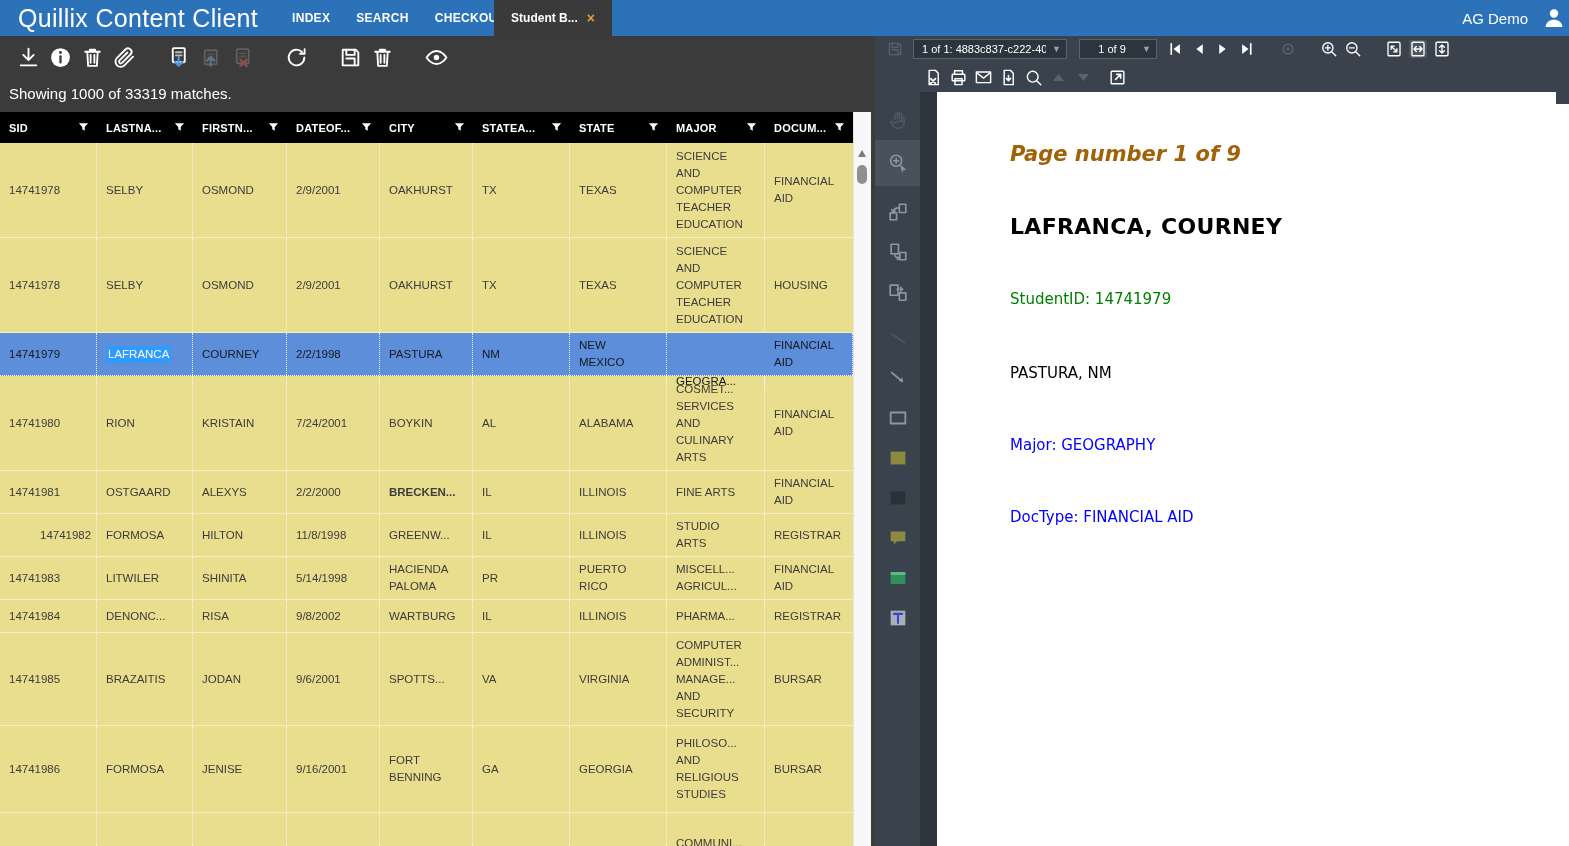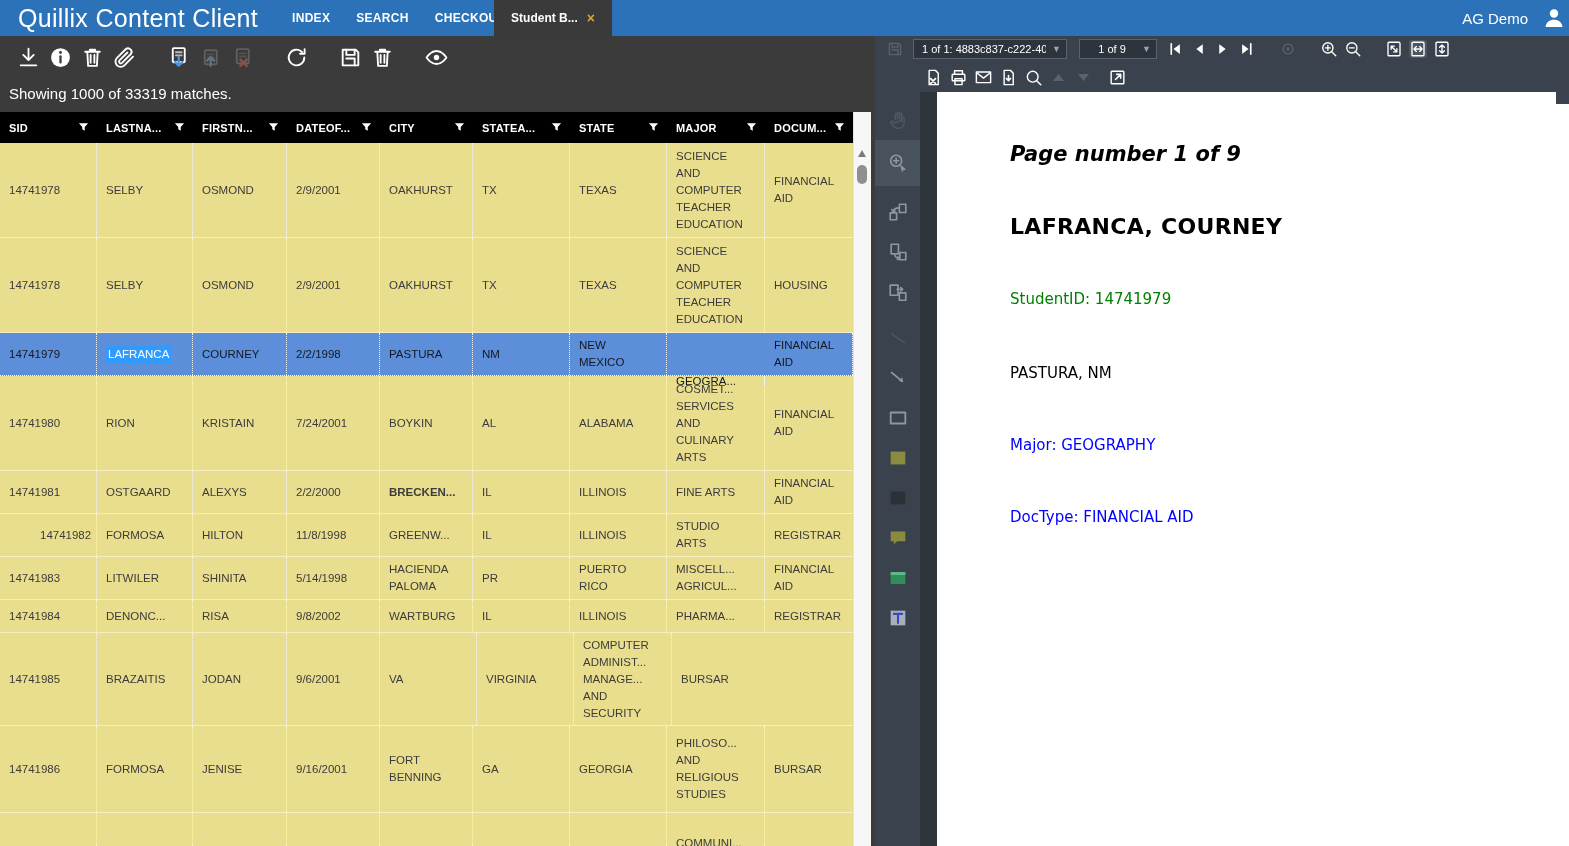--- a/index.html
+++ b/index.html
@@ -68,21 +68,21 @@
          display:flex;flex-direction:column;align-items:center;padding-top:8px;box-sizing:border-box;}
   .strip .cell{width:45px;height:40px;display:flex;align-items:center;justify-content:center;color:#8d979f;}
   .strip .cell svg{width:22px;height:22px;}
   .strip .cell.disabled{color:#4d575f;}
   .strip .cell.selected{background:#47525c;height:46px;}
   .strip .cell.gap{margin-top:6px;}
   .docarea{position:absolute;left:45px;top:56px;right:0;bottom:0;background:#2e353c;}
   .page{position:absolute;left:17px;top:0;right:0;bottom:0;background:#fff;
         font-family:"DejaVu Sans",sans-serif;padding:50px 20px 0 73px;box-sizing:border-box;color:#000;}
   .corner{position:absolute;right:0;top:0;width:13px;height:12px;background:#3a434d;}
-  .doc-title{color:#000000;font-size:21px;font-weight:bold;font-style:italic;}
+  .doc-title{color:#a16207;font-size:21px;font-weight:bold;font-style:italic;}
   .doc-name{margin-top:48px;font-size:22px;font-weight:bold;letter-spacing:.3px;}
   .doc-line{margin-top:0;font-size:15px;}
   .m1{margin-top:51px;} .m2{margin-top:56px;} .m3{margin-top:54px;}
   .green{color:#008000;} .blue{color:#0000ff;}
 </style>
 </head>
 <body>
 
 <div class="app">
 
@@ -514,20 +514,23 @@
           </div>
           <div class="td" style="width: 96px;">
             <span>BRAZAITIS</span>
           </div>
           <div class="td" style="width: 94px;">
             <span>JODAN</span>
           </div>
           <div class="td" style="width: 93px;">
             <span>9/6/2001</span>
           </div>
+          <div class="td" style="width: 93px;">
+            <span>SPOTTS...</span>
+          </div>
           <div class="td" style="width: 97px;">
             <span>VA</span>
           </div>
           <div class="td" style="width: 97px;">
             <span>VIRGINIA</span>
           </div>
           <div class="td" style="width: 98px;">
             <span>COMPUTER
 ADMINIST...
 MANAGE...

